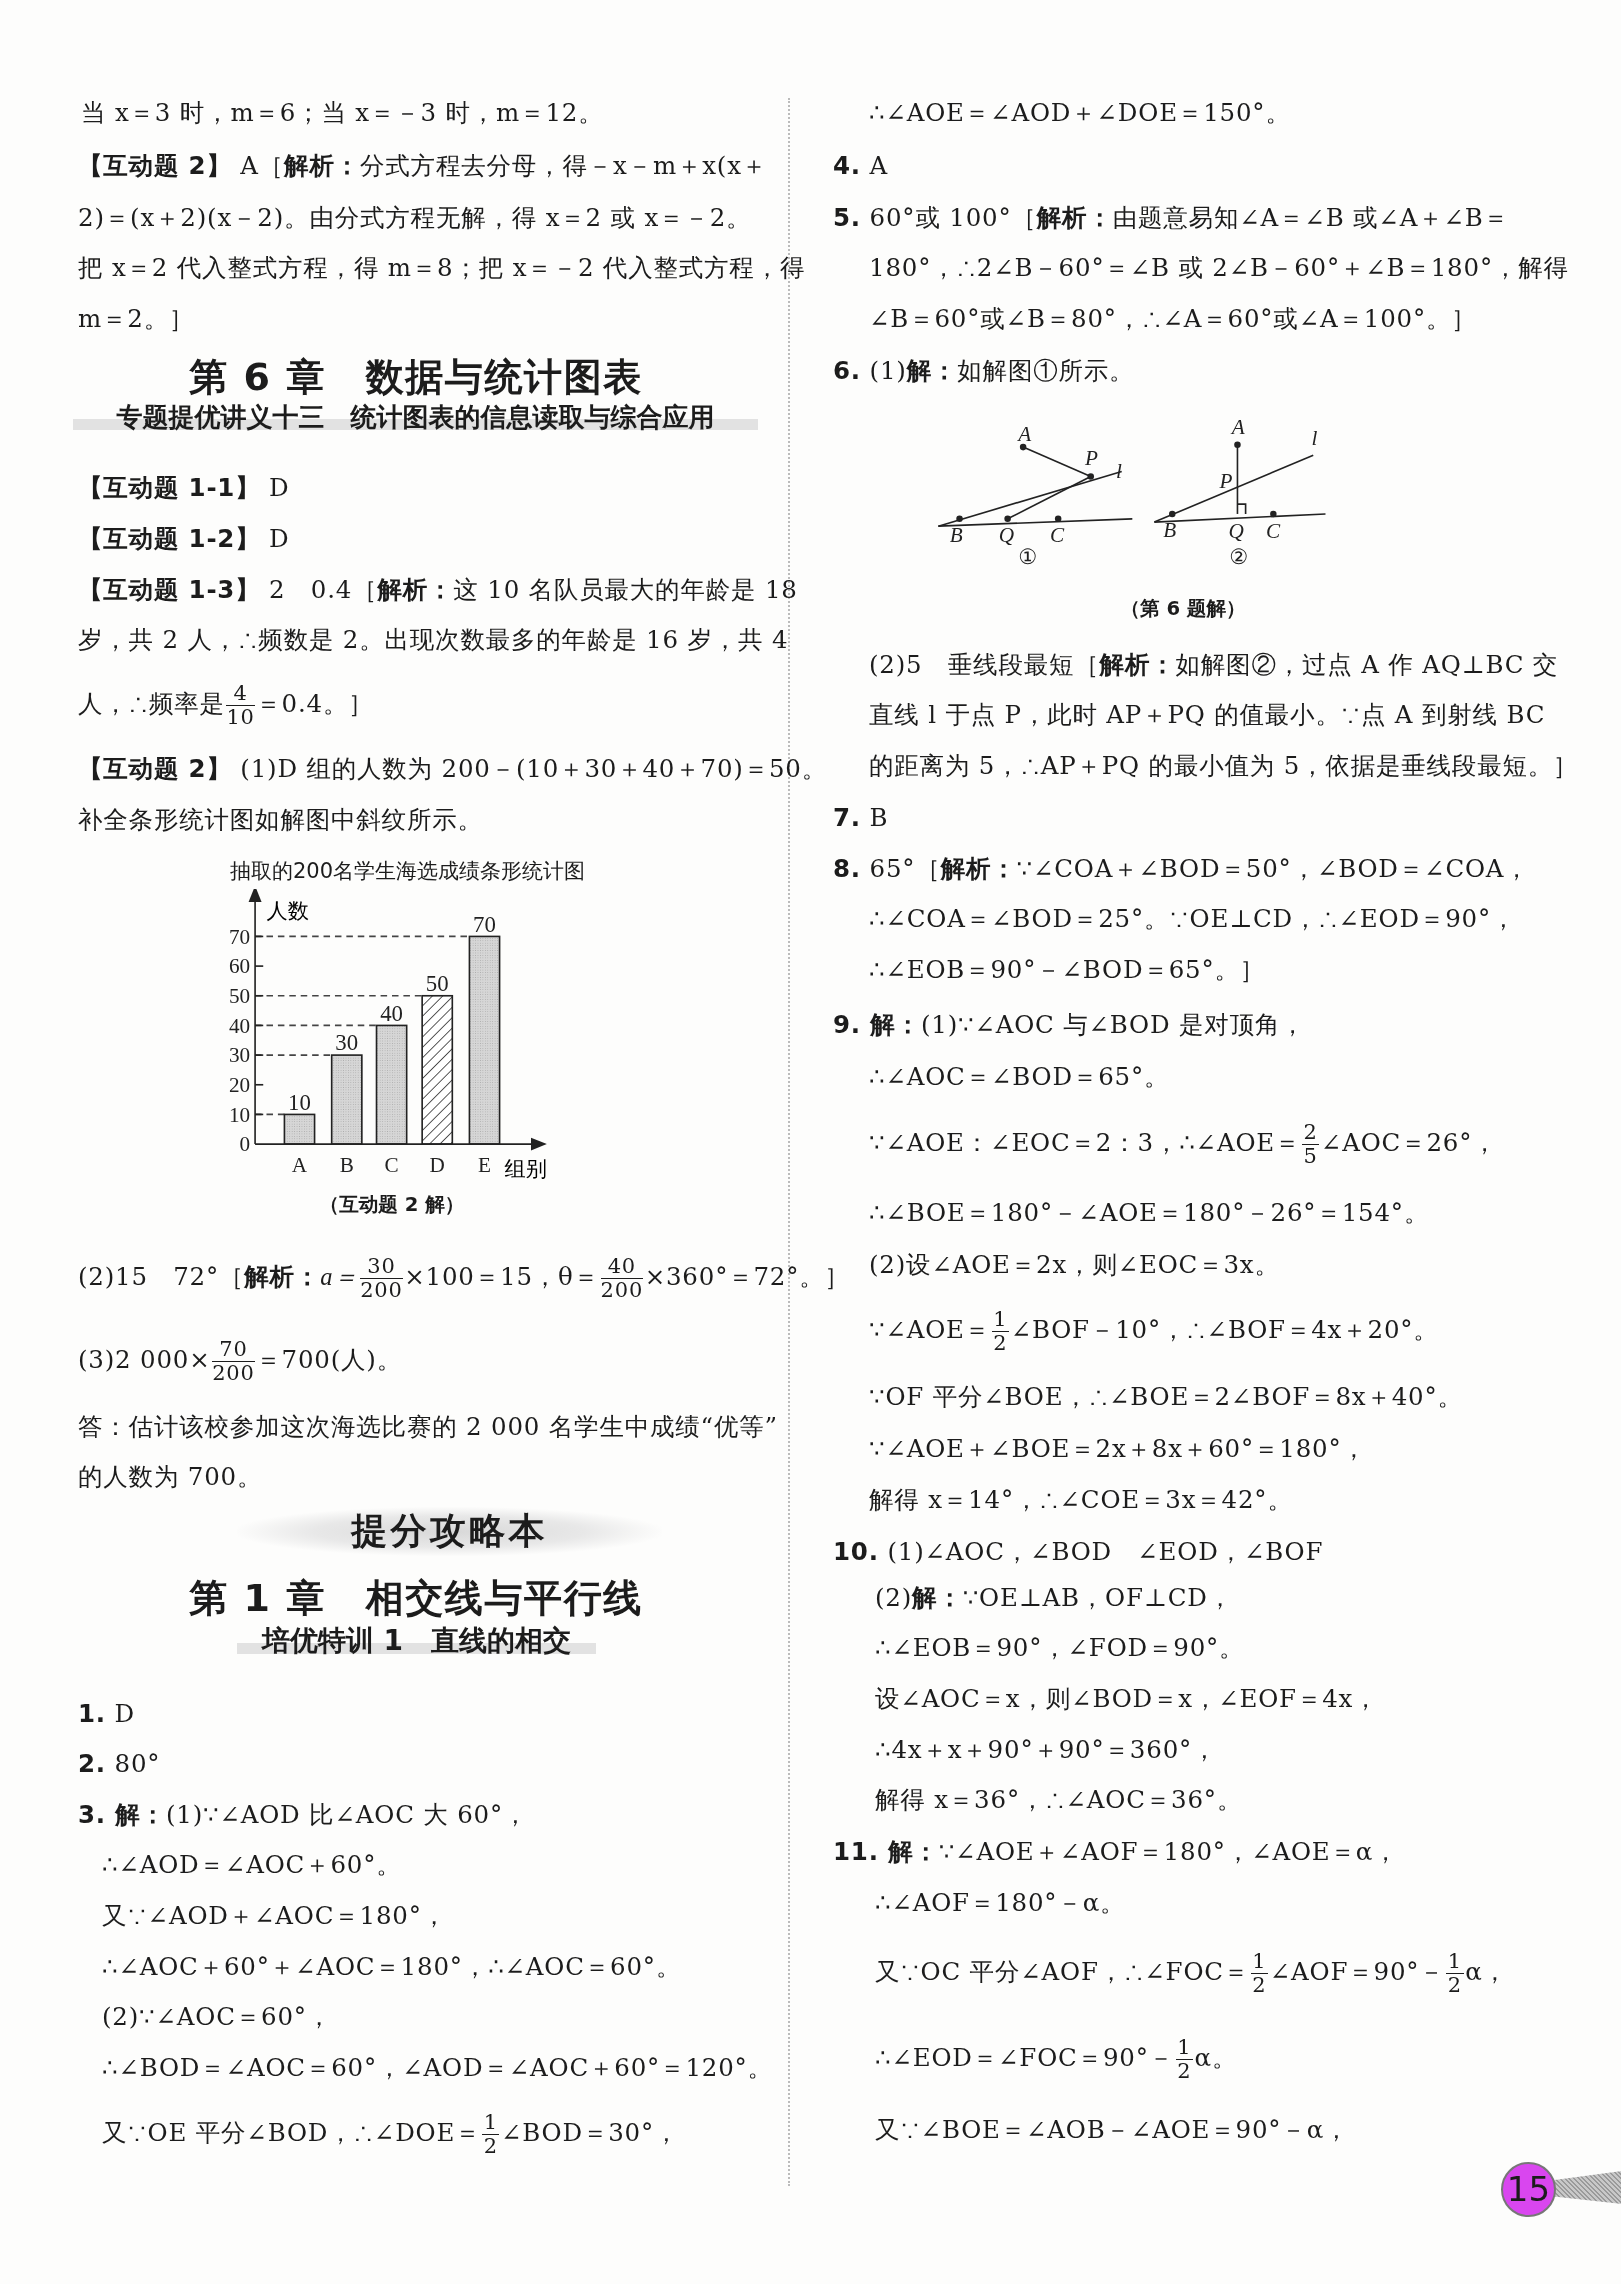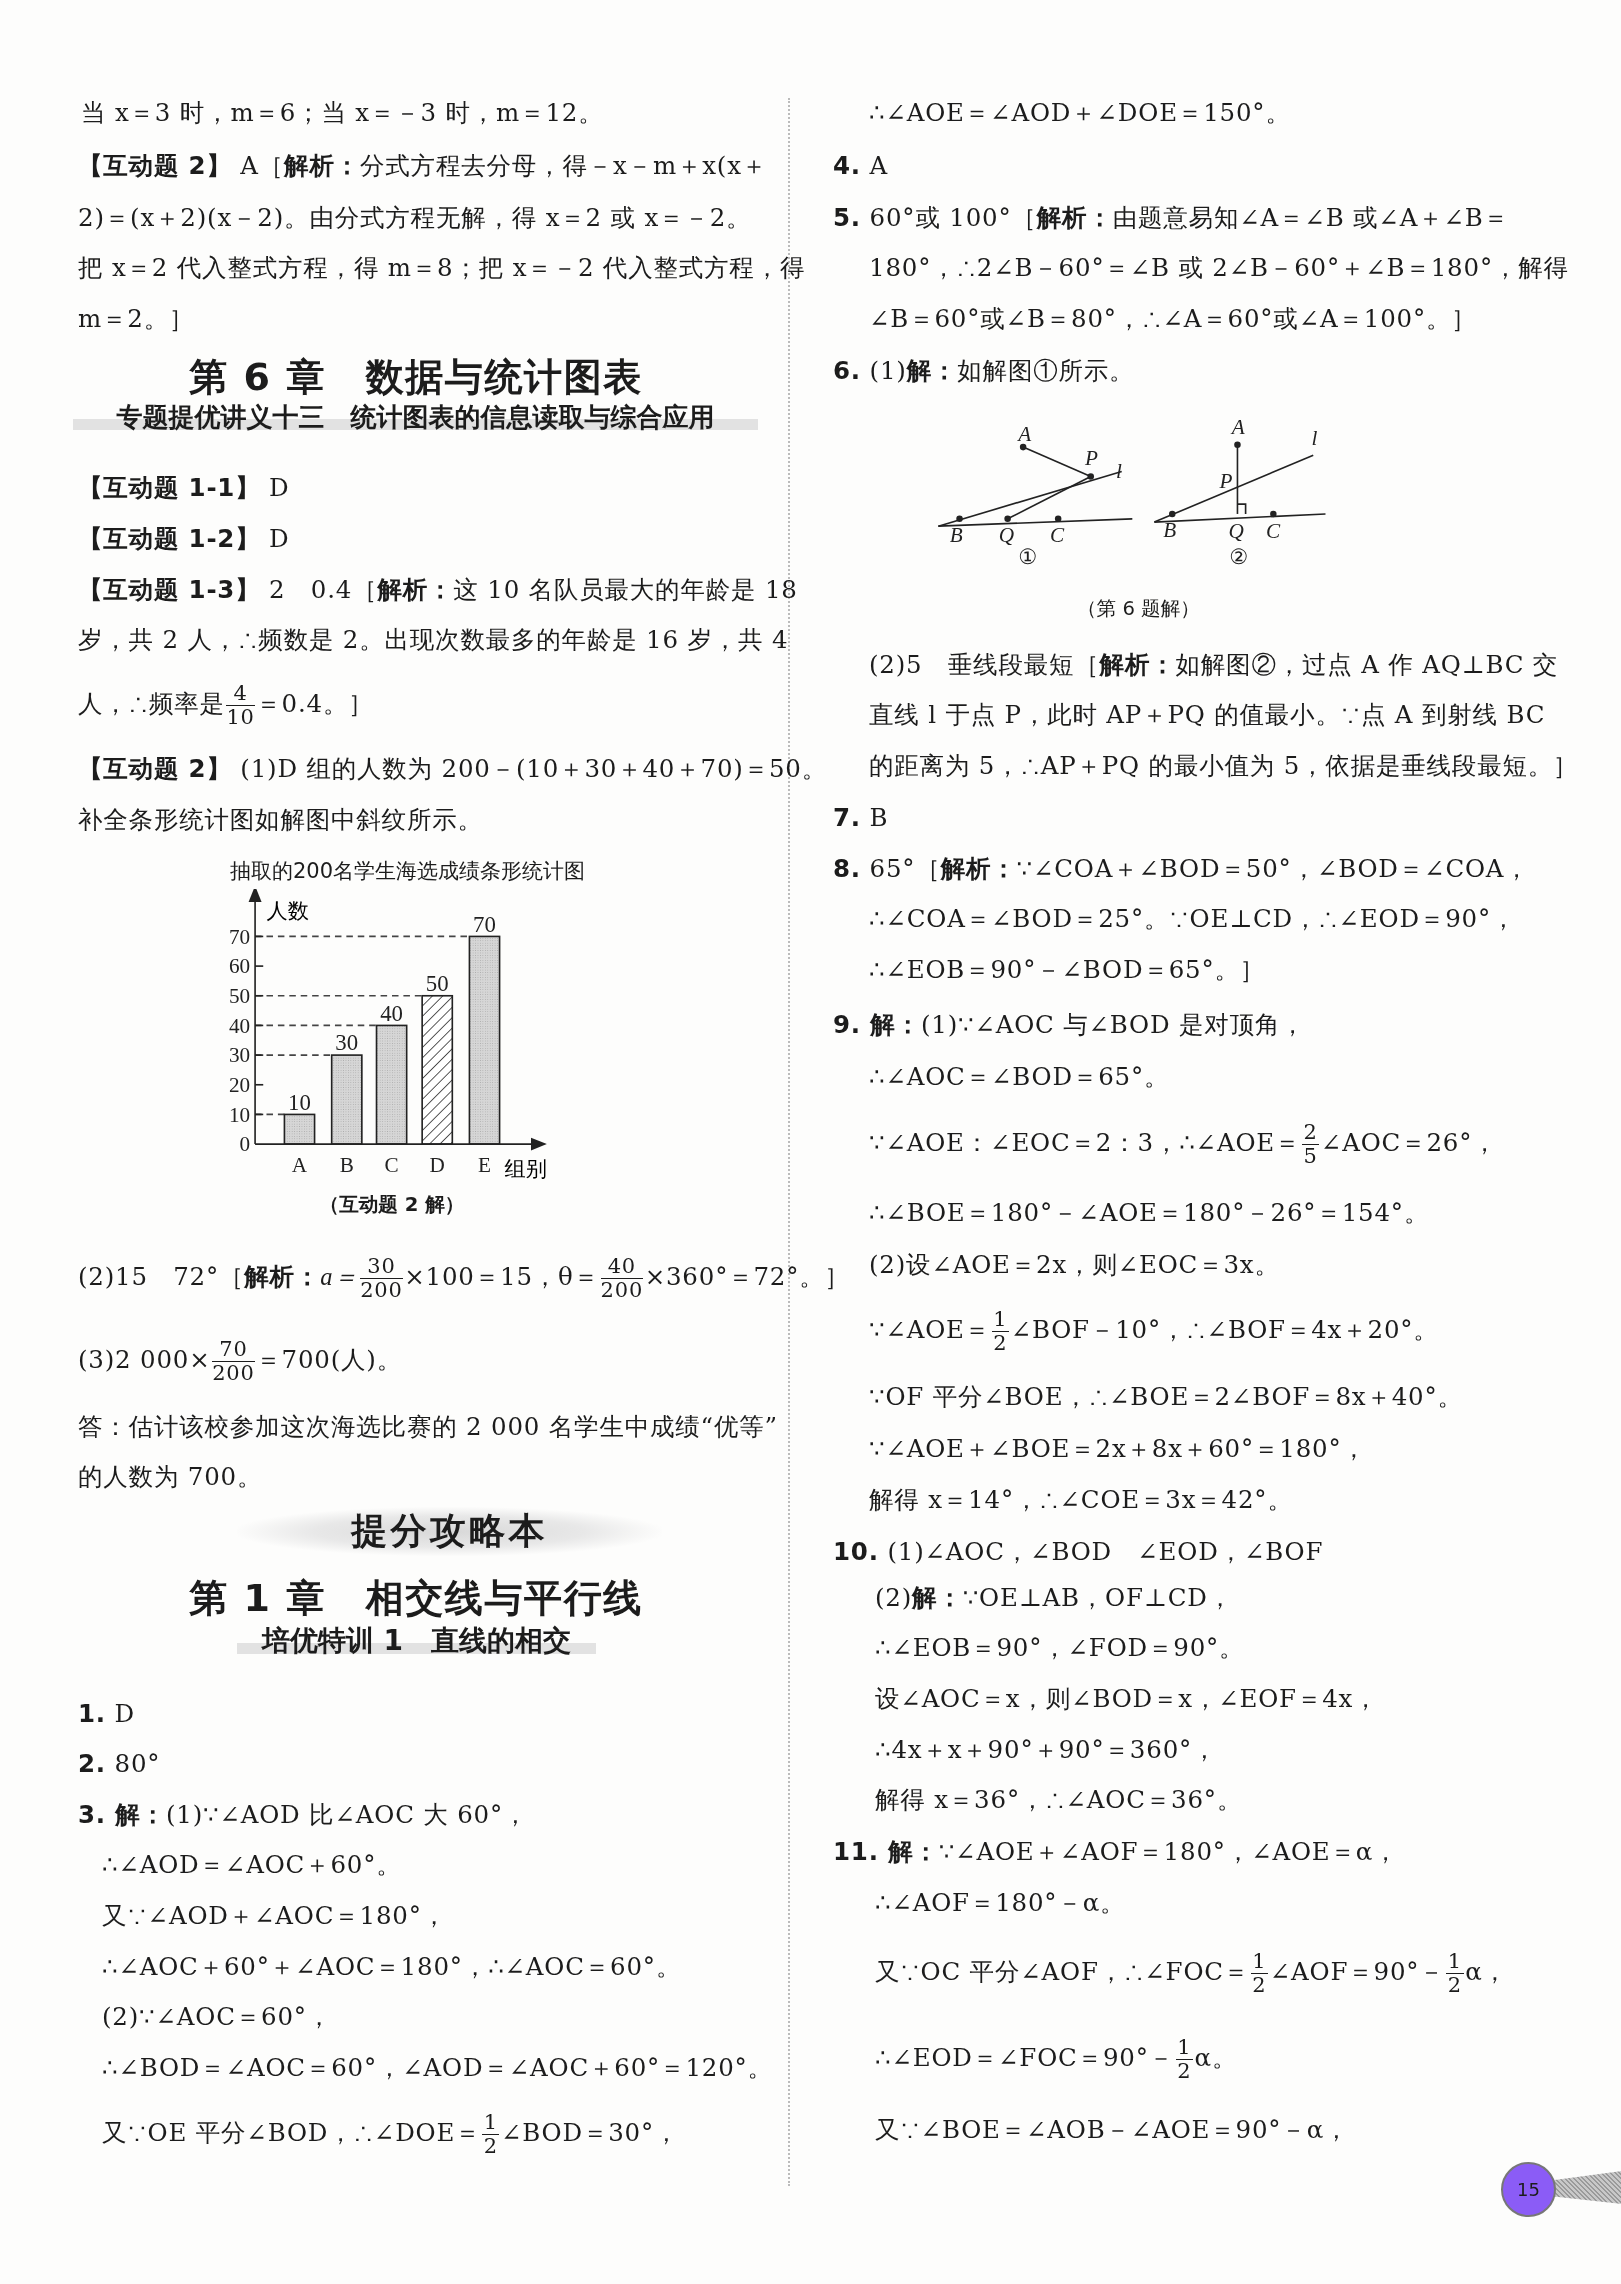--- a/index.html
+++ b/index.html
@@ -11,22 +11,22 @@
   .b { font-family:"DejaVu Sans","Liberation Sans",sans-serif; font-weight:bold; }
   .i { font-style:italic; font-family:"Liberation Serif",serif; }
   .h1 { position:absolute; font-family:"DejaVu Sans","Liberation Sans",sans-serif; font-weight:bold; font-size:38px; letter-spacing:1.6px; text-align:center; white-space:nowrap; }
   .h2 { position:absolute; font-family:"DejaVu Sans","Liberation Sans",sans-serif; font-weight:bold; font-size:26px; text-align:center; white-space:nowrap;
         background:linear-gradient(to bottom, transparent 55%, #e2e2e2 55%, #e2e2e2 85%, transparent 85%); }
   .big { position:absolute; font-family:"DejaVu Sans","Liberation Sans",sans-serif; font-weight:bold; font-size:36px; letter-spacing:3.3px; text-align:center; white-space:nowrap;
         background:radial-gradient(ellipse at center, #d8d8d8 0%, #e8e8e8 45%, transparent 72%); padding:0 41px; }
   .frac { display:inline-flex; flex-direction:column; vertical-align:middle; text-align:center; font-size:21px; line-height:23px; margin:0 1.6px; }
   .frac .num { border-bottom:1.6px solid #1c1c1c; padding:0 1.6px; }
   .divider { position:absolute; left:788px; top:98px; height:2088px; border-left:2.4px dotted #bbb; }
-  .pagenum { position:absolute; left:1501px; top:2162px; width:51px; height:51px; border-radius:50%; border:2.4px solid #777; background:#8b5cf6;
-             font-family:"DejaVu Sans","Liberation Sans",sans-serif; font-size:18px; text-align:center; line-height:51px; z-index:2; }
+  .pagenum { position:absolute; left:1501px; top:2162px; width:51px; height:51px; border-radius:50%; border:2.4px solid #777; background:#d946ef;
+             font-family:"DejaVu Sans","Liberation Sans",sans-serif; font-size:34px; text-align:center; line-height:51px; z-index:2; }
   .pagetab { position:absolute; left:1547px; top:2171px; width:75px; height:33px;
              background:repeating-linear-gradient(45deg,#9a9a9a 0 1.6px,#c8c8c8 1.6px 3.3px); clip-path:polygon(0 30%,100% 0,100% 100%,0 75%); }
   svg text { font-family:"Liberation Serif",serif; }
 </style>
 </head>
 <body>
 
 <div class="divider"></div>
 
 <div>
@@ -201,21 +201,21 @@
       <text x="355" y="98">P</text>
       <text x="286" y="158">B</text>
       <text x="366" y="160">Q</text>
       <text x="412" y="160">C</text>
     </g>
     <g font-size="26" fill="#222" font-style="normal">
       <text x="108" y="192">①</text>
       <text x="367" y="192">②</text>
     </g>
   </svg>
-  <div style="position:absolute;left:1077px;width:212px;top:595px;font-family:'DejaVu Sans','Liberation Sans',sans-serif;font-weight:normal;font-size:19.6px;">（第 6 题解）</div>
+  <div style="position:absolute;left:1077px;width:212px;top:595px;font-family:'DejaVu Sans','Liberation Sans',sans-serif;font-weight:bold;font-size:19.6px;text-align:center">（第 6 题解）</div>
 
   <div class="line" style="left:860px;top:648px"><span>(2)5　垂线段最短［</span><span class="b">解析：</span><span>如解图②，过点 A 作 AQ⊥BC 交</span></div>
   <div class="line" style="left:860px;top:698px">直线 l 于点 P，此时 AP＋PQ 的值最小。∵点 A 到射线 BC</div>
   <div class="line" style="left:860px;top:749px">的距离为 5，∴AP＋PQ 的最小值为 5，依据是垂线段最短。］</div>
   <div class="line" style="left:824px;top:801px"><span class="b">7.</span><span> B</span></div>
   <div class="line" style="left:824px;top:852px"><span class="b">8.</span><span> 65°［</span><span class="b">解析：</span><span>∵∠COA＋∠BOD＝50°，∠BOD＝∠COA，</span></div>
   <div class="line" style="left:860px;top:902px">∴∠COA＝∠BOD＝25°。∵OE⊥CD，∴∠EOD＝90°，</div>
   <div class="line" style="left:860px;top:953px">∴∠EOB＝90°－∠BOD＝65°。］</div>
 
   <div class="line" style="left:824px;top:1008px"><span class="b">9. 解：</span><span>(1)∵∠AOC 与∠BOD 是对顶角，</span></div>

